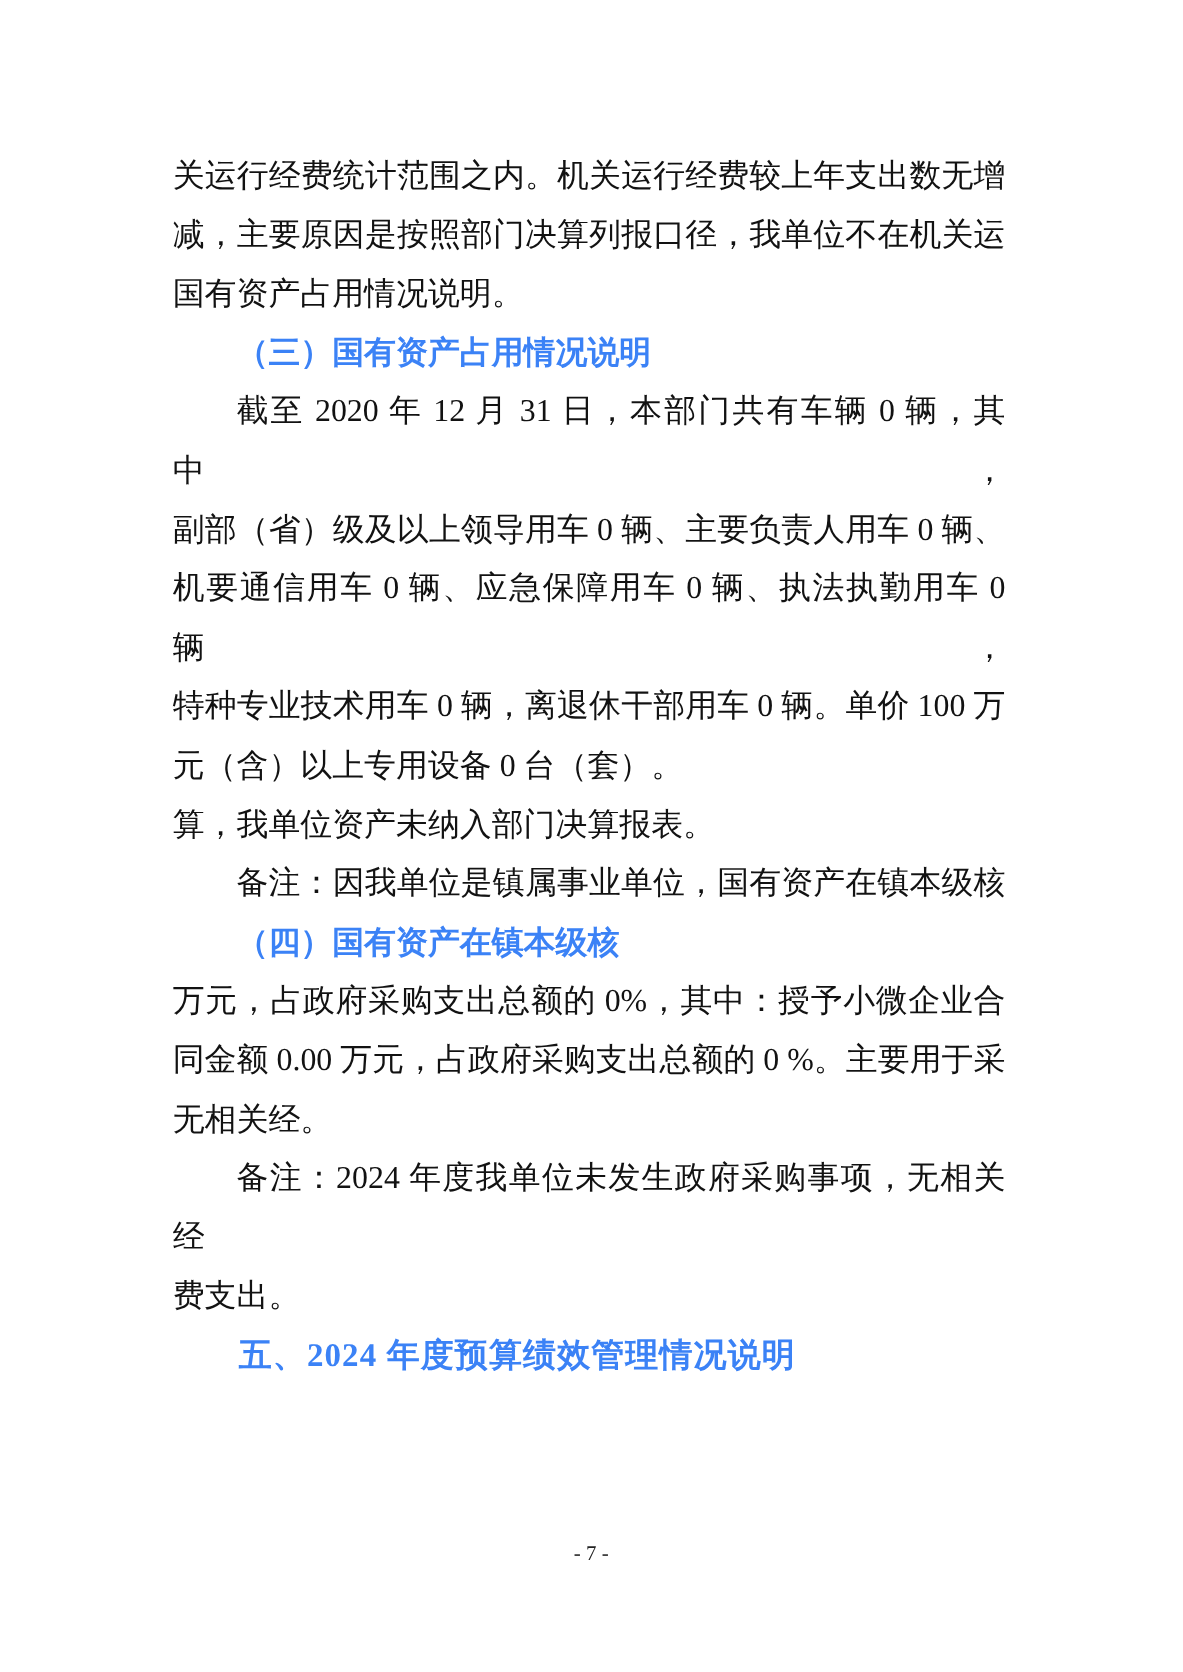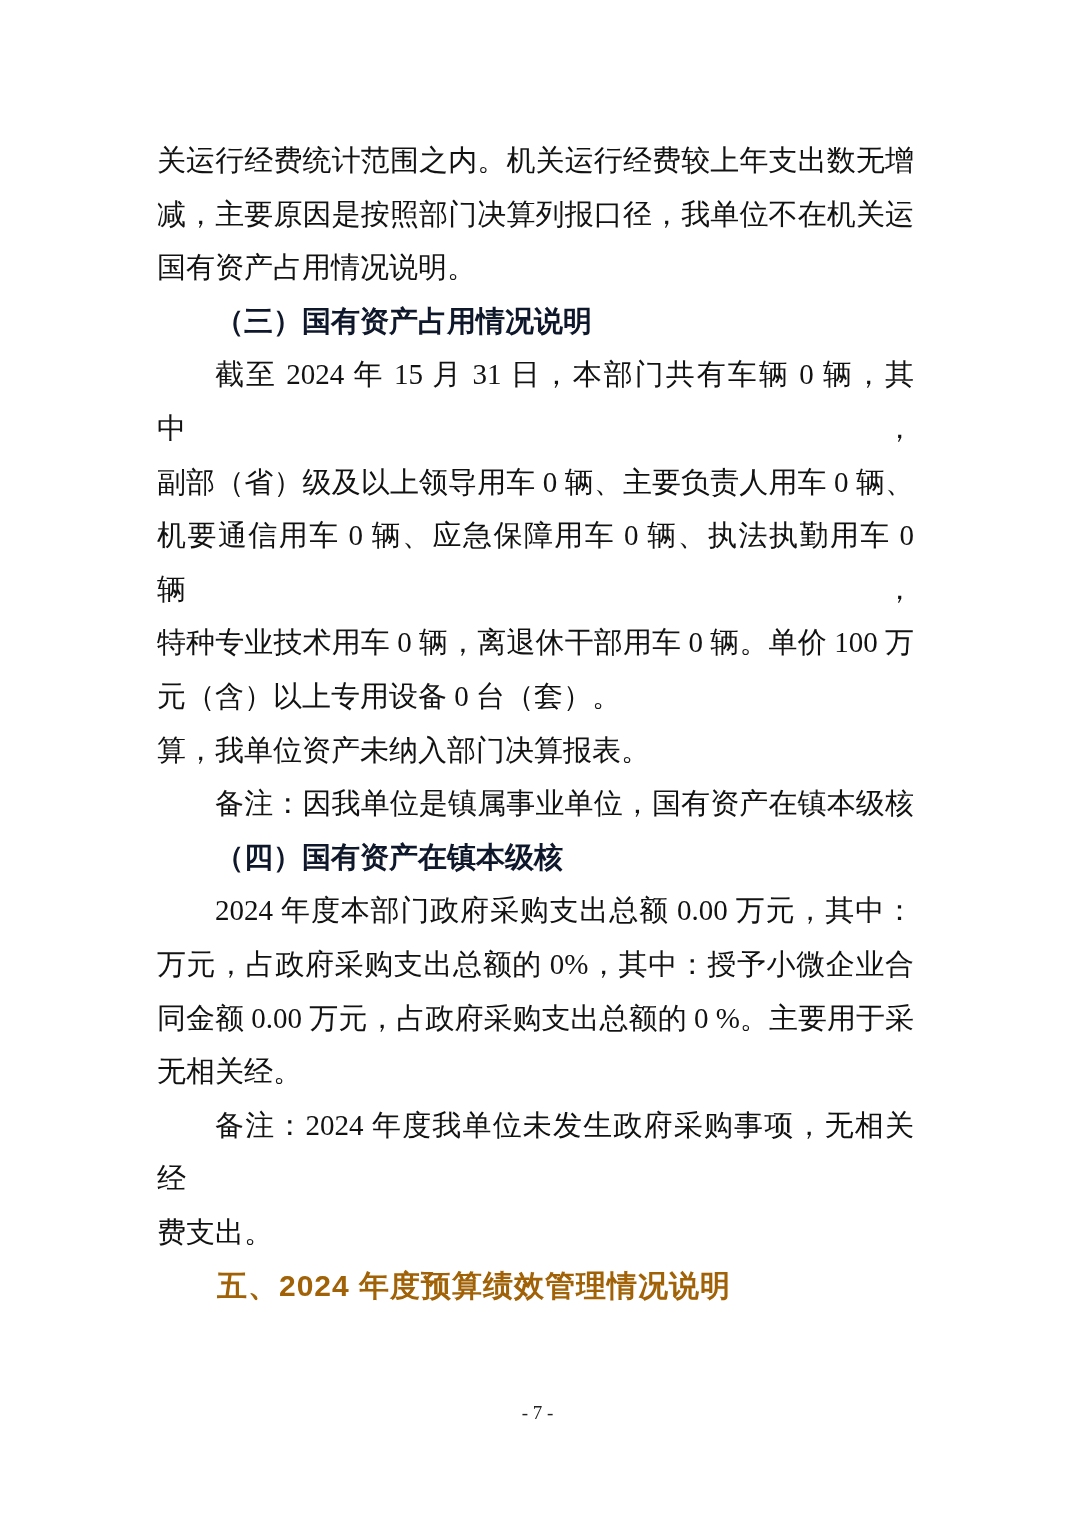--- a/index.html
+++ b/index.html
@@ -32,29 +32,29 @@
   .line.fill {
     text-align: justify;
     text-align-last: justify;
   }
   .line.indent {
     text-indent: 2em;
   }
   
   .line.h-kai {
     font-weight: bold;
-    color: #0f172a;
+    color: #3b82f6;
   }
   
   .line.h-hei {
-    font-family: Liberation Sans, sans-serif;
+    font-family: Liberation Serif, serif;
     font-weight: bold;
     font-size: 30px;
     letter-spacing: 1px;
-    color: #a16207;
+    color: #3b82f6;
   }
   .footer {
     position: absolute;
     top: 1400px;
     left: 0;
     width: 100%;
     text-align: center;
     font-size: 19px;
     line-height: 26px;
     color: #222222;
@@ -63,29 +63,28 @@
 </style>
 </head>
 <body>
 
 <div class="page">
   <div class="content">
       <div class="line fill">关运行经费统计范围之内。机关运行经费较上年支出数无增</div>
       <div class="line fill">减，主要原因是按照部门决算列报口径，我单位不在机关运</div>
       <div class="line">国有资产占用情况说明。</div>
       <div class="line h-kai indent">（三）国有资产占用情况说明</div>
-      <div class="line fill indent">截至 2024 年 15 月 31 日，本部门共有车辆 0 辆，其中，</div>
+      <div class="line fill indent">截至 2020 年 12 月 31 日，本部门共有车辆 0 辆，其中，</div>
       <div class="line fill">副部（省）级及以上领导用车 0 辆、主要负责人用车 0 辆、</div>
       <div class="line fill">机要通信用车 0 辆、应急保障用车 0 辆、执法执勤用车 0 辆，</div>
       <div class="line fill">特种专业技术用车 0 辆，离退休干部用车 0 辆。单价 100 万</div>
       <div class="line">元（含）以上专用设备 0 台（套）。</div>
       <div class="line">算，我单位资产未纳入部门决算报表。</div>
       <div class="line fill indent">备注：因我单位是镇属事业单位，国有资产在镇本级核</div>
       <div class="line h-kai indent">（四）国有资产在镇本级核</div>
-      <div class="line fill indent">2024 年度本部门政府采购支出总额 0.00 万元，其中：</div>
       <div class="line fill">万元，占政府采购支出总额的 0%，其中：授予小微企业合</div>
       <div class="line fill">同金额 0.00 万元，占政府采购支出总额的 0 %。主要用于采</div>
       <div class="line">无相关经。</div>
       <div class="line fill indent">备注：2024 年度我单位未发生政府采购事项，无相关经</div>
       <div class="line">费支出。</div>
       <div class="line h-hei indent">五、2024 年度预算绩效管理情况说明</div>
     </div>
   <div class="footer">- 7 -</div>
 </div>
 

